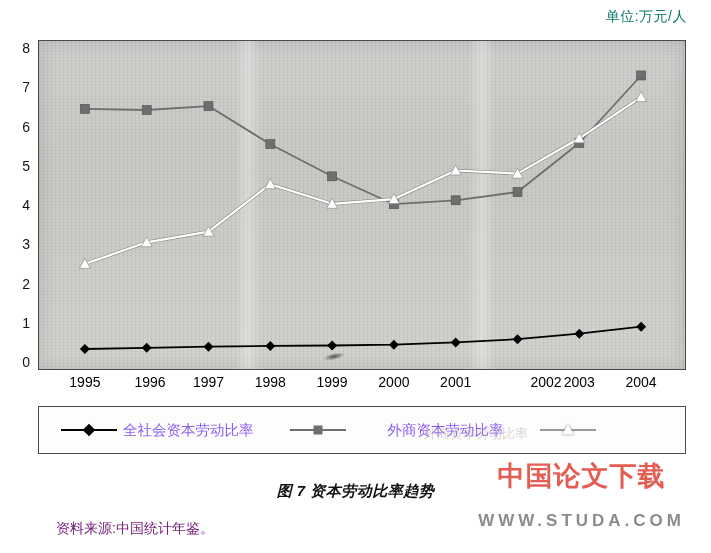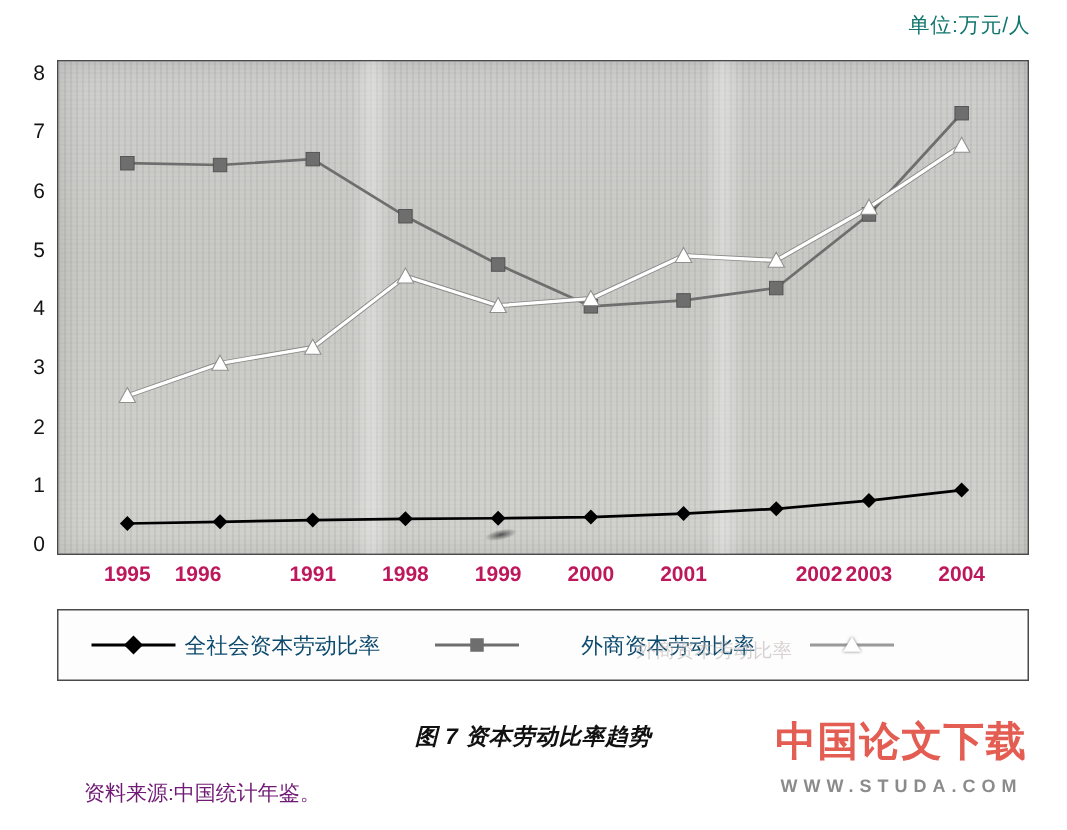--- a/index.html
+++ b/index.html
@@ -52,34 +52,34 @@
   }
   svg.chart{position:absolute;left:0;top:0;}
   .ylabels{position:absolute;left:0;top:40px;width:34px;height:330px;}
   .ylabels span{
     position:absolute;right:4px;font-size:14px;color:#141414;transform:translateY(-50%);
   }
   .xlabels{
     position:absolute;left:38px;top:374px;width:648px;height:22px;
   }
   .xlabels span{
-    position:absolute;font-size:14px;color:#be185d;transform:translateX(-50%);font-weight:bold;
+    position:absolute;font-size:14px;color:#000000;transform:translateX(-50%);
   }
   
   .legend{
     position:absolute;
     left:38px;top:406px;
     width:646px;height:46px;
     border:1px solid #4a4a4a;
     background:#fdfdfd;
     display:flex;align-items:center;
   }
   .legend-item{
     display:flex;align-items:center;
-    font-size:14.5px;color:#0c4a6e;
+    font-size:14.5px;color:#8b5cf6;
     white-space:nowrap;
   }
   .legend-item.i0{margin-left:22px;}
   .legend-item.i1{margin-left:36px;gap:36px;}
   .legend-item.i2{margin-left:36px;}
   .lg-mark{
     width:56px;height:14px;position:relative;margin-right:6px;flex:0 0 auto;
   }
   .lg-line{
     position:absolute;left:0;right:0;top:6px;height:2px;
@@ -121,22 +121,22 @@
     text-align:center;
     pointer-events:none;
     user-select:none;
   }
   .wm-cn{
     font-size:27px;font-weight:bold;color:#e0473c;letter-spacing:1px;
     opacity:.88;
     text-align:center;
   }
   .wm-en{
-    font-size:12px;font-weight:bold;color:#6f6f6f;letter-spacing:4px;
-    opacity:.8;margin-top:5px;
+    font-size:17px;font-weight:bold;color:#6f6f6f;letter-spacing:4px;
+    opacity:.8;margin-top:17px;
   }
   .wm-faint{
     position:absolute;left:424px;top:425px;
     font-size:13px;color:#b9b0ae;opacity:.55;
   }
   .smudge{
     position:absolute;left:285px;top:313px;
     width:22px;height:7px;
     background:radial-gradient(ellipse at center, rgba(40,40,40,.75), rgba(40,40,40,0) 70%);
     transform:rotate(-12deg);
@@ -207,22 +207,22 @@
           <polygon points="479.5,128.10000000000002 485,138.10000000000002 474,138.10000000000002" fill="#ffffff" stroke="#8f8f8d" stroke-width="0.7"></polygon>
           <polygon points="541.3,92.77499999999999 546.8,102.77499999999999 535.8,102.77499999999999" fill="#ffffff" stroke="#8f8f8d" stroke-width="0.7"></polygon>
           <polygon points="603.1,51.5625 608.6,61.5625 597.6,61.5625" fill="#ffffff" stroke="#8f8f8d" stroke-width="0.7"></polygon>
         </g>
       </svg>
     <div class="smudge"></div>
   </div>
 
   <div class="xlabels" id="xlabels">
       <span style="left: 46.9px;">1995</span>
-      <span style="left: 94px;">1996</span>
-      <span style="left: 170.5px;">1991</span>
+      <span style="left: 112px;">1996</span>
+      <span style="left: 170.5px;">1997</span>
       <span style="left: 232.3px;">1998</span>
       <span style="left: 294.1px;">1999</span>
       <span style="left: 355.9px;">2000</span>
       <span style="left: 417.7px;">2001</span>
       <span style="left: 508px;">2002</span>
       <span style="left: 541.3px;">2003</span>
       <span style="left: 603.1px;">2004</span>
     </div>
 
   <div class="legend" id="legend">

